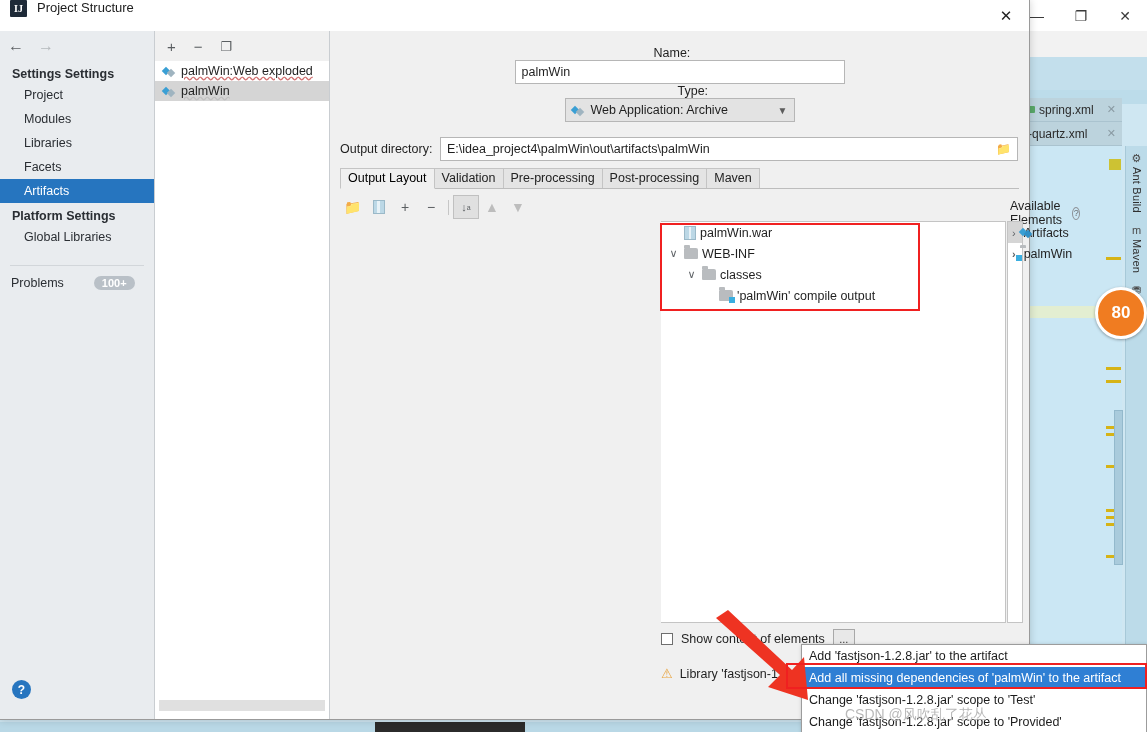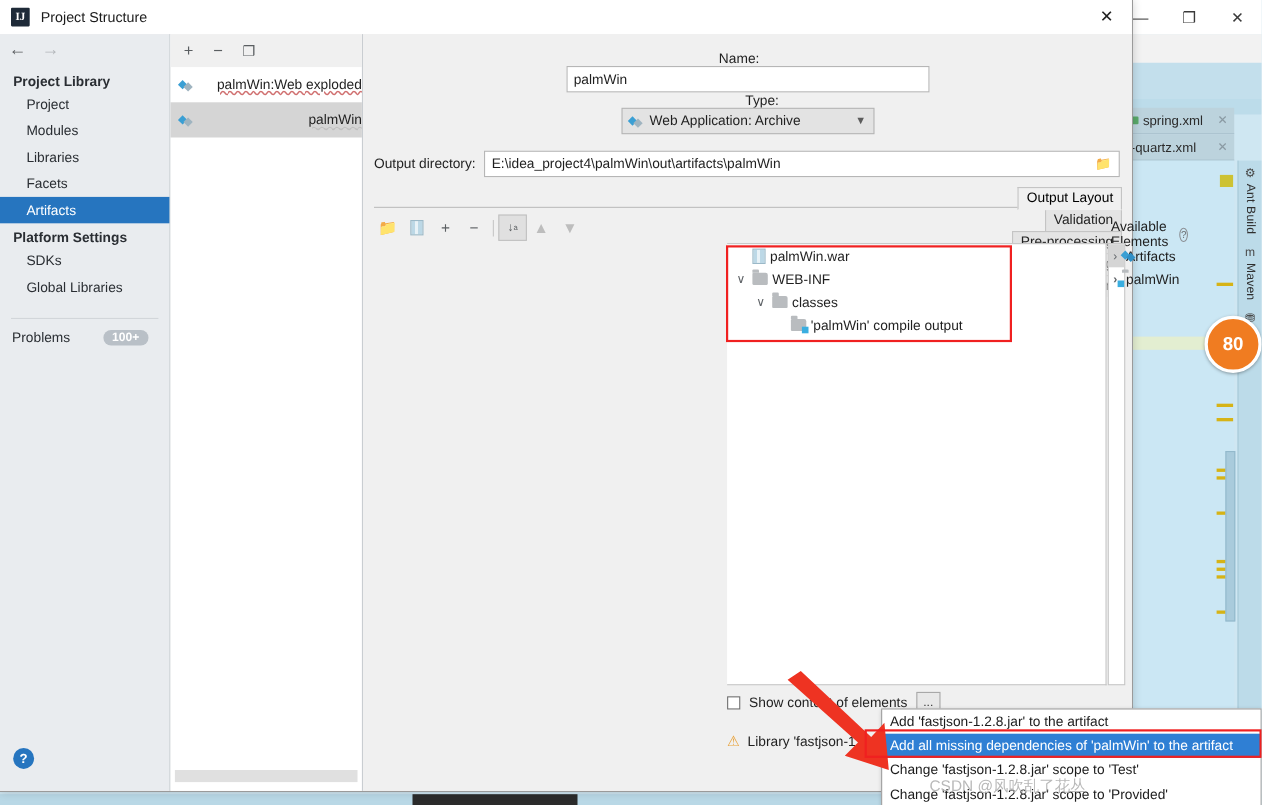--- a/index.html
+++ b/index.html
@@ -72,21 +72,21 @@
   .bg-statusbar { position:absolute; left:0; top:722px; width:1147px; height:10px; background:#b9d8e6; }
   .bg-taskbar   { position:absolute; left:375px; top:722px; width:150px; height:10px; background:#2b2b2b; }
 
   
   #dialog {
     position:absolute; left:0; top:0; width:1030px; height:720px;
     background:#f0f0f0; border:1px solid #9a9a9a; border-left:none; border-top:none;
     box-shadow:0 0 8px rgba(0,0,0,.18);
   }
   .dlg-title {
-    height:31px; background:#ffffff; display:flex; align-items:center; padding-left:10px;
+    height:31px; background:#ffffff; display:flex; align-items:flex-start; padding-left:10px;
     border-bottom:1px solid #ffffff;
   }
   .dlg-icon {
     width:17px; height:17px; background:#1e2a38; color:#ffffff; font-size:10px; font-weight:bold;
     display:flex; align-items:center; justify-content:center; margin-right:10px; border-radius:1px;
     font-family:"Liberation Serif", serif;
   }
   .dlg-title-text { font-size:13px; color:#1c1c1c; }
   .dlg-close { margin-left:auto; width:46px; height:31px; display:flex; align-items:center; justify-content:center;
     font-size:15px; color:#222; }
@@ -113,22 +113,22 @@
   .help-circle {
     position:absolute; left:12px; bottom:20px; width:19px; height:19px; border-radius:50%;
     background:#2675bf; color:#ffffff; font-size:12px; font-weight:bold;
     display:flex; align-items:center; justify-content:center;
   }
 
   
   .artlist { width:175px; background:#ffffff; border-right:1px solid #c9cdd1; position:relative; }
   .artlist-toolbar { height:30px; display:flex; align-items:center; gap:18px; padding-left:12px;
     background:#f0f0f0; color:#5a5e61; font-size:15px; }
-  .art-row { height:32px; display:flex; align-items:center; gap:5px; padding-left:8px; font-size:12.5px;
-    color:#1f1f1f; white-space:nowrap;justify-content:space-between; }
+  .art-row { height:20px; display:flex; align-items:center; gap:5px; padding-left:8px; font-size:12.5px;
+    color:#1f1f1f; white-space:nowrap; }
   .art-row.sel { background:#d5d5d5; }
   .art-row.sel .art-name { text-decoration:underline; text-decoration-style:wavy; text-decoration-color:#c0c0c0; }
   .art-row .art-name.squiggle { text-decoration:underline; text-decoration-style:wavy; text-decoration-color:#d07070;}
   .hscroll { position:absolute; left:4px; bottom:8px; width:166px; height:11px; background:#e0e0e0; }
 
   
   .main { flex:1; position:relative; background:#f0f0f0; }
 
   .field-row { display:flex; align-items:center; padding:0 10px; }
   .lbl { font-size:12.5px; color:#1f1f1f; }
@@ -140,21 +140,21 @@
   .combo {
     background:#e3e3e3; border:1px solid #b6b6b6; height:24px; padding:0 6px;
     display:flex; align-items:center; gap:6px; font-size:12.5px;
   }
   .chev { margin-left:auto; color:#5c5c5c; font-size:10px; }
 
   .checkline { display:flex; align-items:center; gap:7px; padding-left:12px; font-size:12.5px; }
   .cbox { width:12px; height:12px; border:1px solid #6e6e6e; background:#ffffff; }
 
   .tabsrow { position:absolute; left:10px; top:138px; right:10px; height:20px;
-     display:flex; align-items:flex-end; border-bottom:1px solid #bdbdbd;flex-direction:column; }
+     display:flex; align-items:flex-end; border-bottom:1px solid #bdbdbd; }
   .tabitem { padding:2px 7px 3px 7px; font-size:12.5px; border:1px solid #c4c4c4; border-bottom:none;
      background:#e4e4e4; color:#222; margin-right:-1px; }
   .tabitem.active { background:#f0f0f0; border-bottom:1px solid #f0f0f0; position:relative; top:1px; color:#000; }
 
   .layout-toolbar { position:absolute; left:10px; top:163px; width:330px; height:26px;
      display:flex; align-items:center; gap:0px; color:#5b5f62; }
   .tb-ico { width:26px; height:24px; display:flex; align-items:center; justify-content:center; font-size:14px; }
   .tb-div { width:1px; height:15px; background:#c6c6c6; margin:0 4px; }
 
   .avail-title { position:absolute; left:680px; top:168px; font-size:12.5px; color:#1f1f1f;
@@ -290,29 +290,28 @@
   </div>
 
   <div class="dlg-body">
 
     <div class="nav">
       <div class="nav-arrows">
         <span>←</span>
         <span class="nav-arrow-dis">→</span>
       </div>
 
-      <div class="nav-head">Project Library</div>
+      <div class="nav-head">Settings Settings</div>
       <div class="nav-item">Project</div>
       <div class="nav-item">Modules</div>
       <div class="nav-item">Libraries</div>
       <div class="nav-item">Facets</div>
       <div class="nav-item sel">Artifacts</div>
 
       <div class="nav-head">Platform Settings</div>
-      <div class="nav-item">SDKs</div>
       <div class="nav-item">Global Libraries</div>
 
       <div class="nav-sep"></div>
       <div class="nav-problems">
         <span>Problems</span>
         <span class="badge-count">100+</span>
       </div>
 
       <div class="help-circle">?</div>
     </div>

